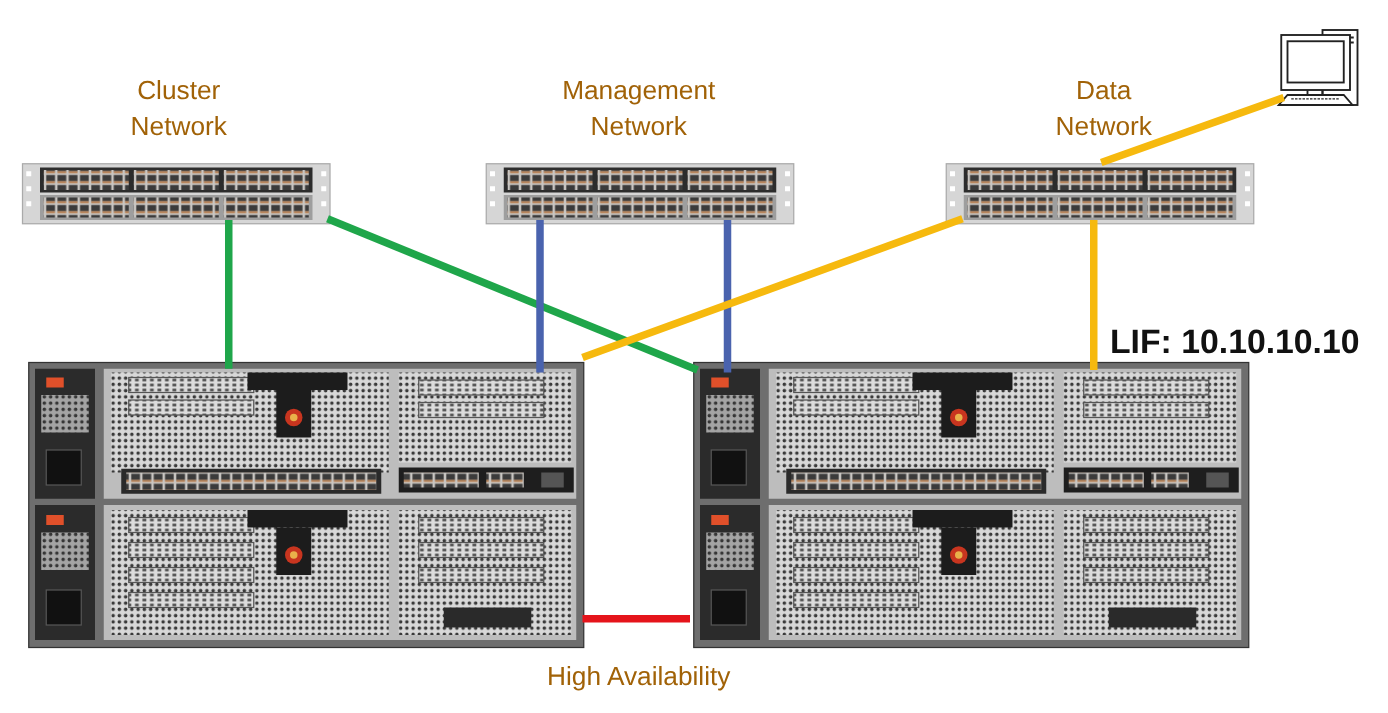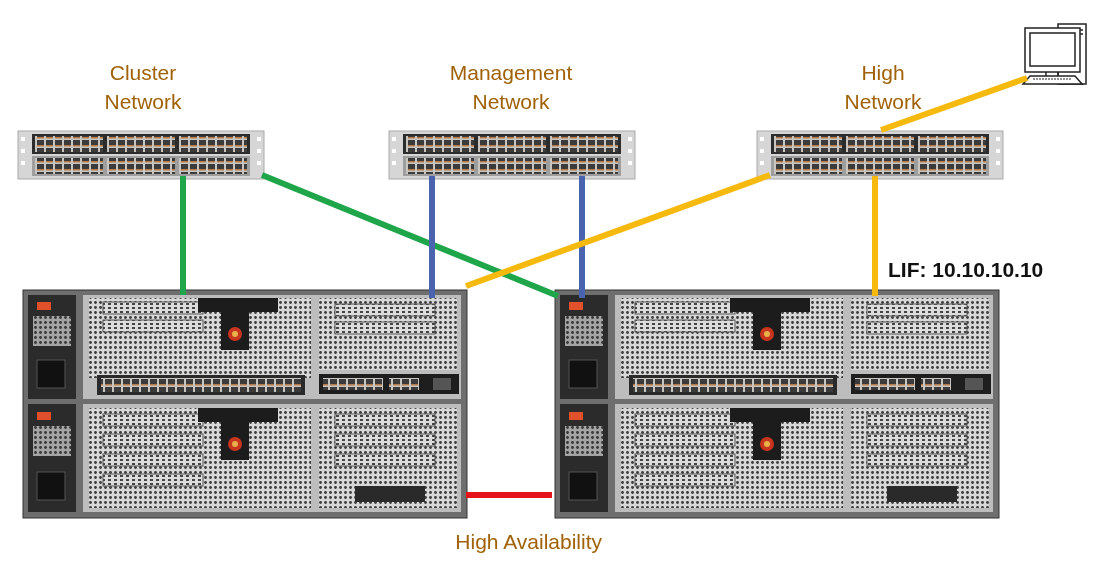--- a/index.html
+++ b/index.html
@@ -1,18 +1,18 @@
 <!DOCTYPE html>
 <html><head>
 <meta charset="utf-8">
 <style>
   html,body{margin:0;padding:0;background:#fff;}
   body{width:1110px;height:570px;position:relative;overflow:hidden;font-family:"Liberation Sans",sans-serif;}
   .lbl{position:absolute;font-size:21px;color:#a16207;text-align:center;line-height:29px;}
-  .lif{position:absolute;font-size:21px;font-weight:bold;color:#111;}
+  .lif{position:absolute;font-size:27px;font-weight:bold;color:#111;}
   svg{position:absolute;left:0;top:0;}
 </style>
 </head>
 <body>
 
 <svg width="1110" height="570">
   <defs>
     <pattern id="ports" width="9" height="8" patternUnits="userSpaceOnUse">
       <rect width="9" height="8" fill="#c9c6c2"></rect>
       <rect x="1" y="1" width="7" height="5" fill="#3b3b3b"></rect>
@@ -122,17 +122,17 @@
 
 <div class="lbl" style="left:83px;top:58px;width:120px;">
   <div>Cluster</div>
   <div>Network</div>
 </div>
 <div class="lbl" style="left:431px;top:58px;width:160px;">
   <div>Management</div>
   <div>Network</div>
 </div>
 <div class="lbl" style="left:823px;top:58px;width:120px;">
-  <div>High</div>
+  <div>Data</div>
   <div>Network</div>
 </div>
 <div class="lif" style="left:888px;top:258px;">LIF: 10.10.10.10</div>
-<div class="lbl" style="left:420px;top:527px;width:182px;text-align:right;">High Availability</div>
+<div class="lbl" style="left:420px;top:527px;width:182px;">High Availability</div>
 
 </body></html>

